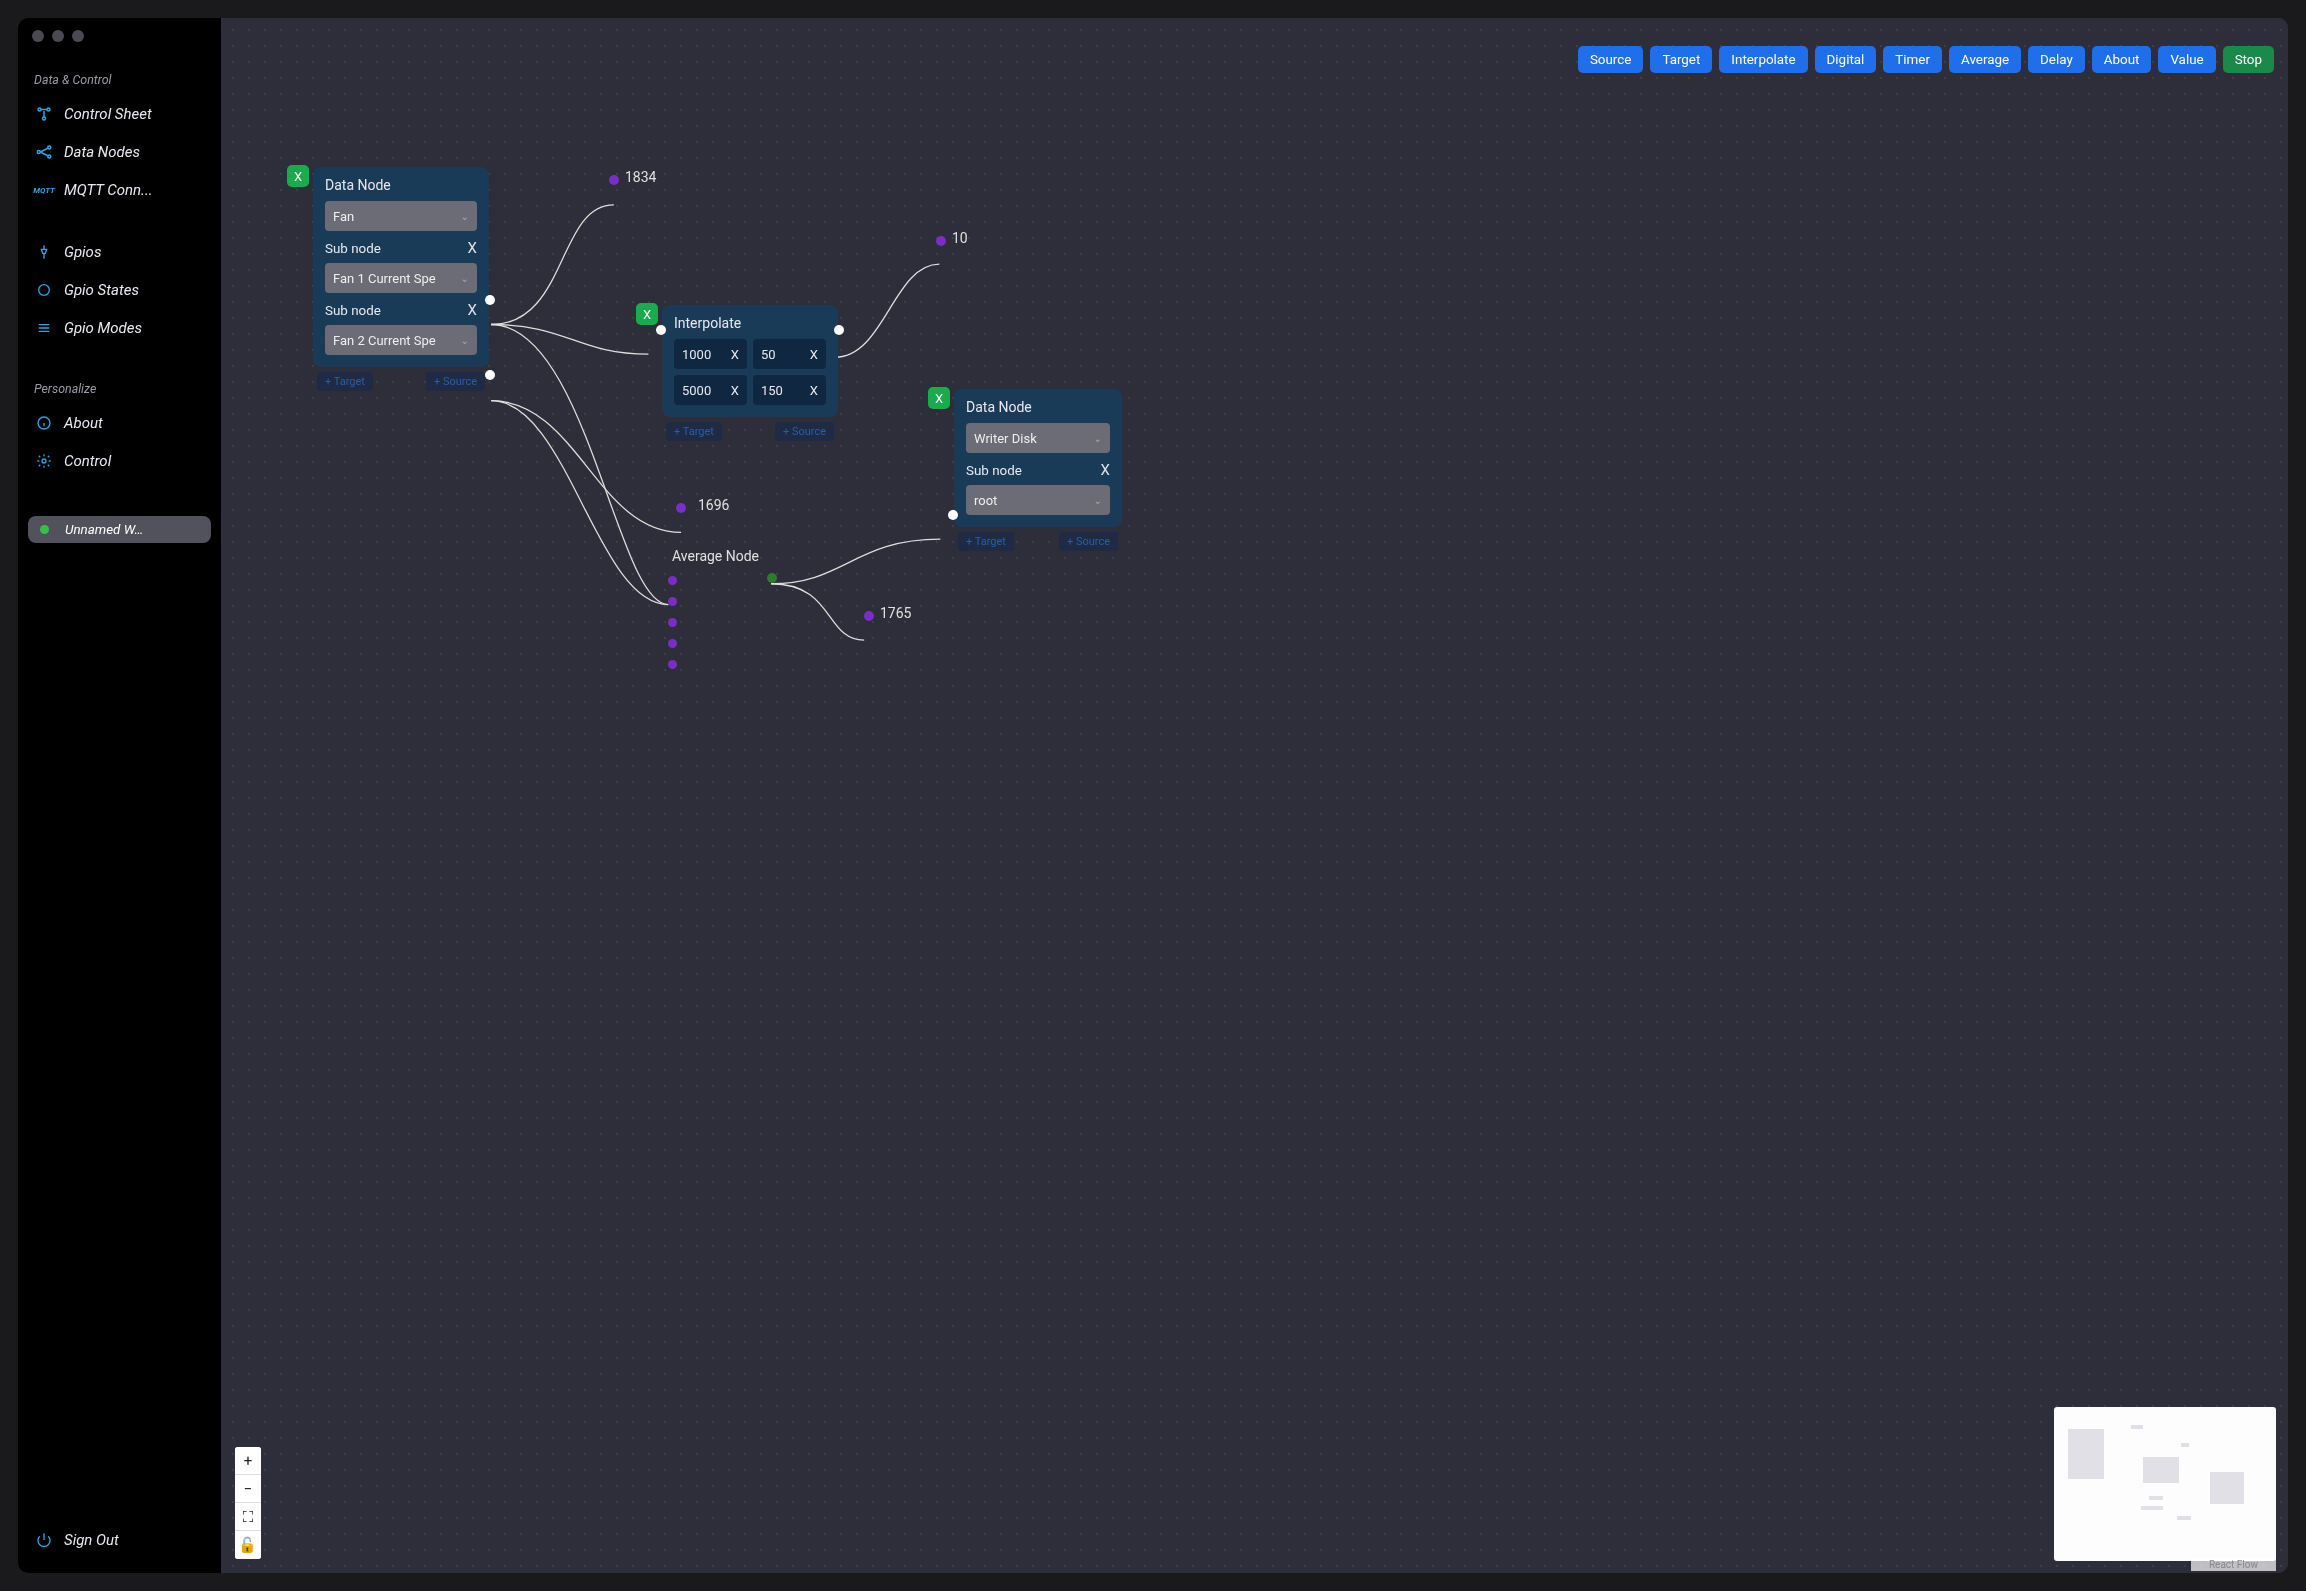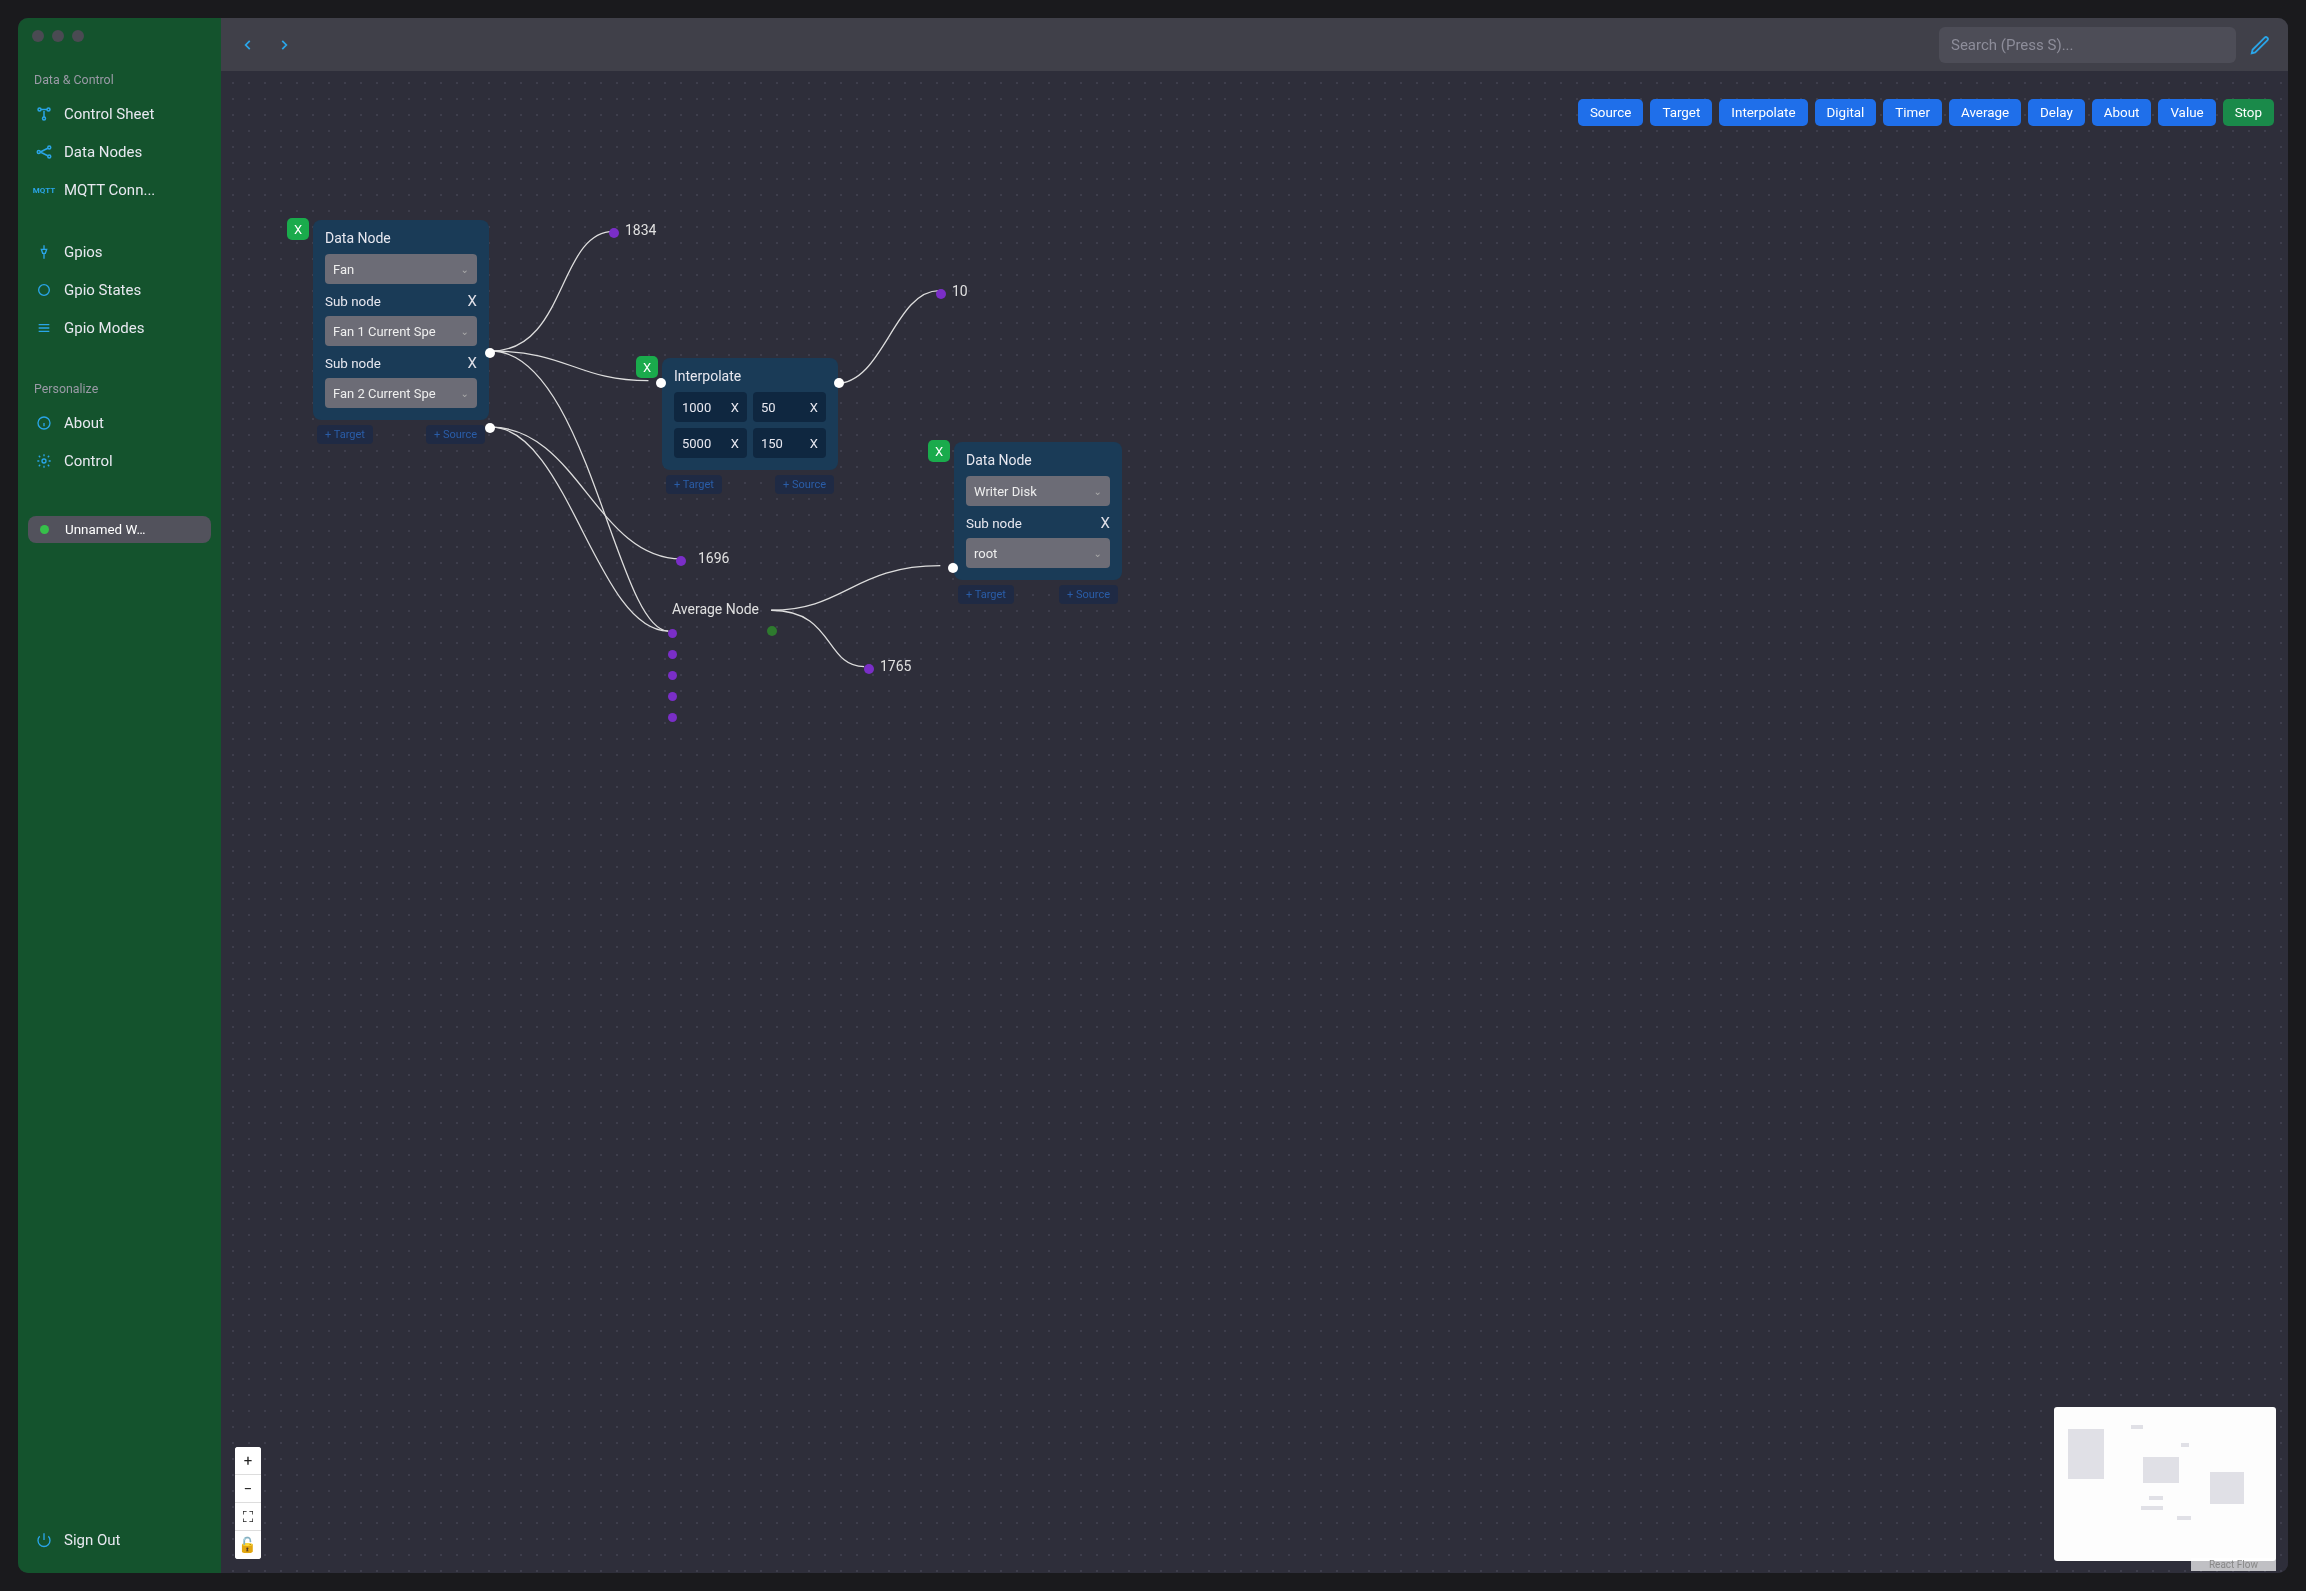--- a/index.html
+++ b/index.html
@@ -4,21 +4,21 @@
 <style>
 * { box-sizing: border-box; margin: 0; padding: 0; font-family: -apple-system, BlinkMacSystemFont, "Segoe UI", Roboto, sans-serif; }
 body { background: #1a1a1d; color: #e0e0e0; overflow: hidden; width: 1287px; height: 889px; }
 .window { position: absolute; inset: 18px; background: #2b2b32; border-radius: 10px; display: flex; overflow: hidden; }
 
 
 .traffic { position: absolute; top: 12px; left: 14px; display: flex; gap: 8px; z-index: 5;}
 .traffic span { width: 12px; height: 12px; border-radius: 50%; background: #4a4a52; display: inline-block; }
 
 
-.sidebar { width: 203px; background: #14532d; display: flex; flex-direction: column; padding: 44px 10px 14px 10px; }
+.sidebar { width: 203px; background: #000000; display: flex; flex-direction: column; padding: 44px 10px 14px 10px; font-style: italic; }
 .side-section-title { font-size: 12.4px; color: #9a9aa6; padding: 10px 6px 8px; }
 .side-item { display: flex; align-items: center; gap: 10px; padding: 9px 6px; font-size: 15px; color: #e8e8f0; cursor: pointer; border-radius: 6px; }
 .side-item .icon { width: 20px; height: 20px; display: inline-flex; align-items: center; justify-content: center; color: #2aa5e8; font-size: 16px; flex-shrink: 0; }
 .side-item.small-icon .icon { font-size: 8px; font-weight: bold; color:#2aa5e8;}
 .side-item.pill { background: #52525c; border-radius: 8px; margin-top: 4px;}
 .status-dot { width: 9px; height: 9px; border-radius: 50%; background: #36c04a; margin-right: 6px;}
 .side-spacer { height: 24px; }
 .side-flex { flex: 1; }
 .truncate { white-space: nowrap; overflow: hidden; text-overflow: ellipsis; }
 
@@ -186,41 +186,20 @@
       <span class="icon">
         <svg width="16" height="16" viewBox="0 0 24 24" fill="none" stroke="#2aa5e8" stroke-width="2">
             <path d="M12 2v10M5.5 6.5a9 9 0 1 0 13 0"></path>
           </svg>
       </span>
       <span>Sign Out</span>
     </div>
   </div>
 
   <div class="main">
-    <div class="topbar">
-      <span class="navbtn">
-        <svg width="14" height="14" viewBox="0 0 24 24" fill="none" stroke="#2aa5e8" stroke-width="3">
-            <path d="M15 5l-7 7 7 7"></path>
-          </svg>
-      </span>
-      <span class="navbtn">
-        <svg width="14" height="14" viewBox="0 0 24 24" fill="none" stroke="#2aa5e8" stroke-width="3">
-            <path d="M9 5l7 7-7 7"></path>
-          </svg>
-      </span>
-      <div class="topspacer"></div>
-      <div class="search">
-        <input placeholder="Search (Press S)..." style="">
-      </div>
-      <span class="editbtn">
-        <svg width="22" height="22" viewBox="0 0 24 24" fill="none" stroke="#2aa5e8" stroke-width="2">
-            <path d="M3 21l3.8-.9L20 6.9a2 2 0 0 0 0-2.8l-.1-.1a2 2 0 0 0-2.8 0L3.9 17.2 3 21z"></path>
-          </svg>
-      </span>
-    </div>
 
     <div class="canvas">
 
       <div class="pill-toolbar">
         <div class="pill blue">Source</div>
         <div class="pill blue">Target</div>
         <div class="pill blue">Interpolate</div>
         <div class="pill blue">Digital</div>
         <div class="pill blue">Timer</div>
         <div class="pill blue">Average</div>

